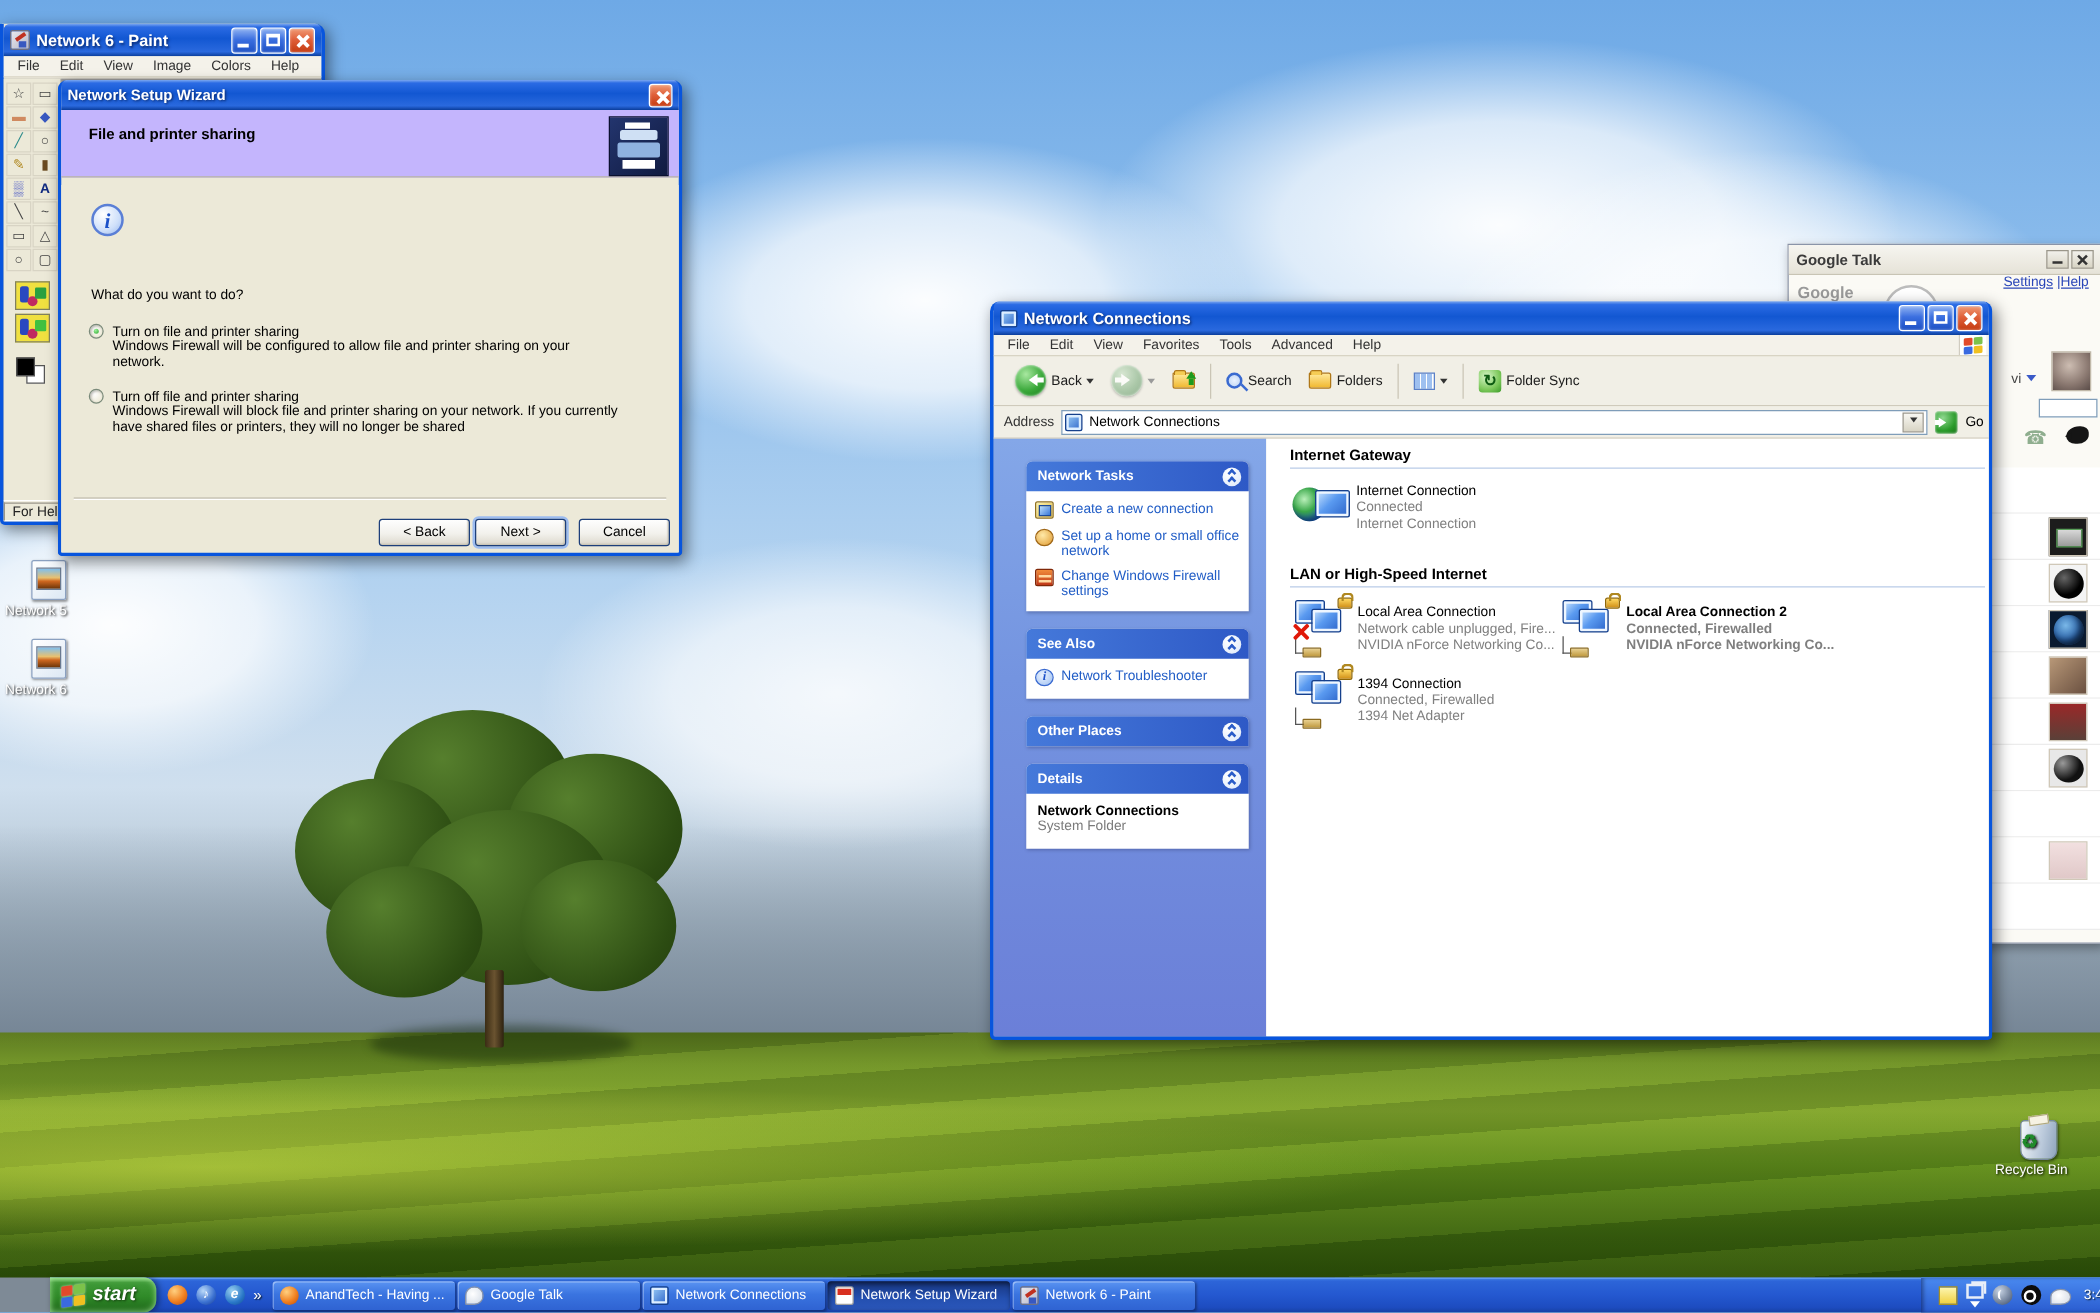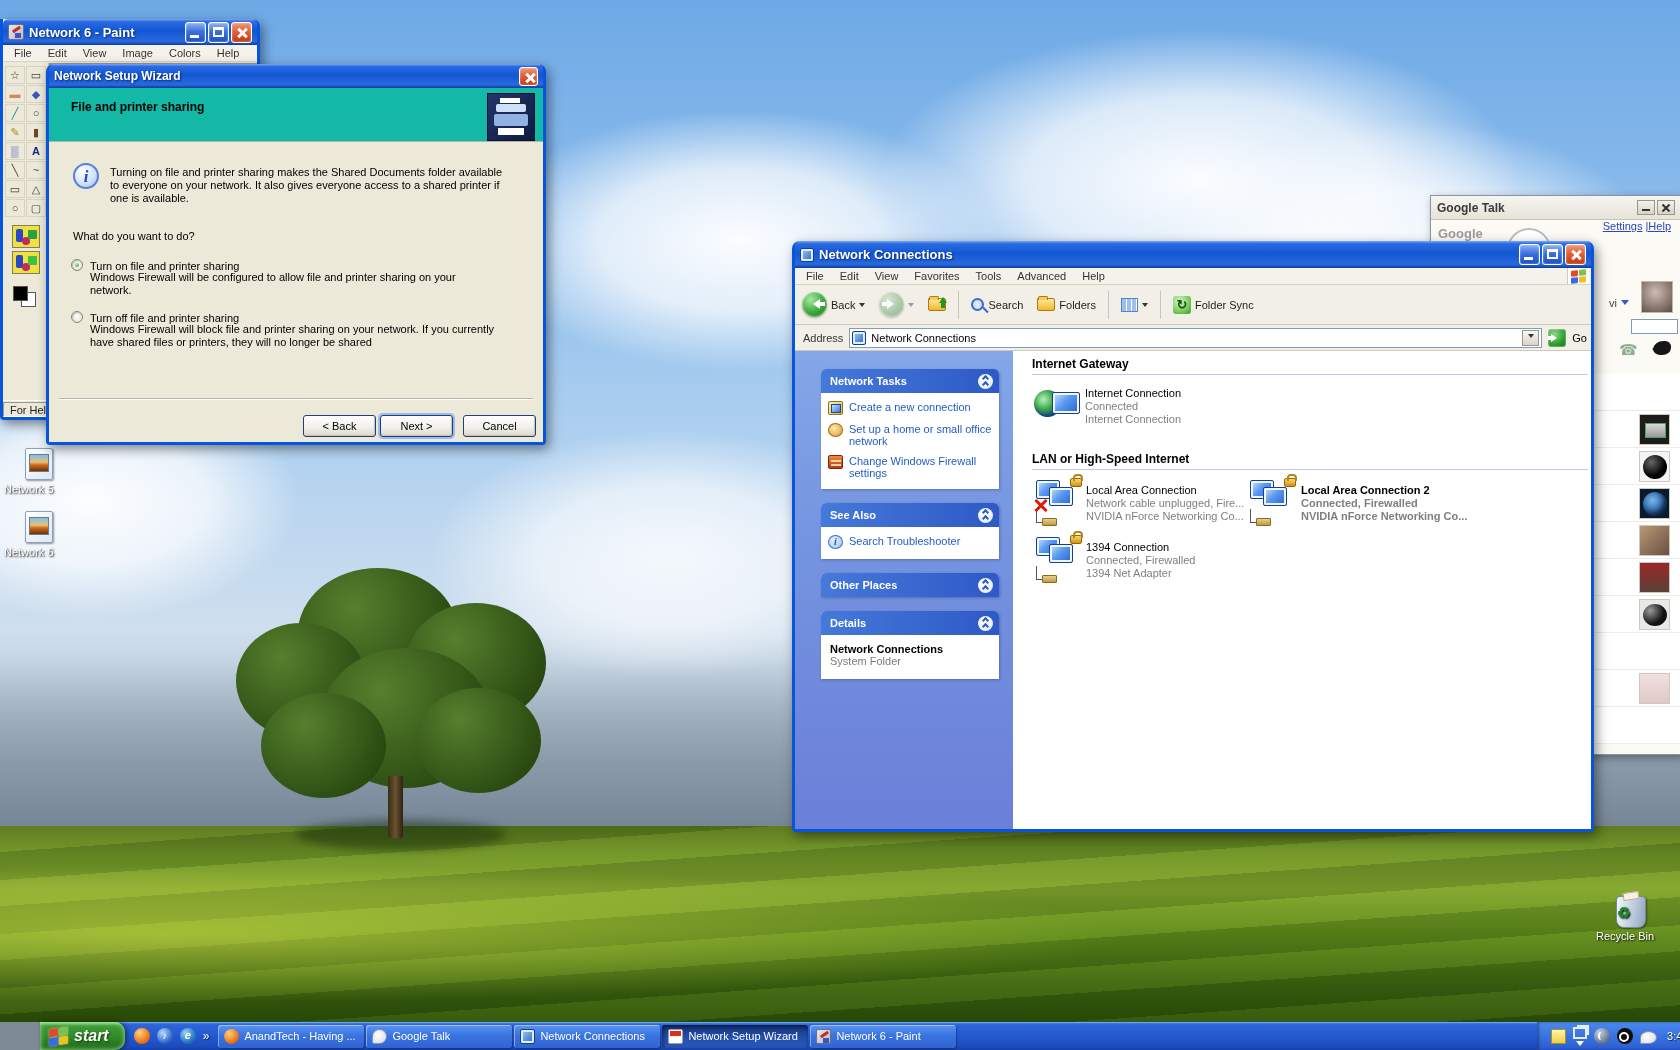--- a/index.html
+++ b/index.html
@@ -63,21 +63,21 @@
   .cb-b { position:absolute; left:8px; top:2px; width:15px; height:15px; background:#000; border:1px solid #555; }
   #paint-status { position:absolute; left:0; right:0; bottom:0; height:17px; background:#ece9d8; border-top:1px solid #fff; display:flex; align-items:center; }
   #paint-status span { border:1px solid; border-color:#9a968a #fff #fff #9a968a; height:15px; line-height:14px; padding:0 6px; color:#222; }
   .paint-ico { background:linear-gradient(135deg,#e8e8ee,#b8b8c8); border:1px solid #707080; }
   .paint-ico::after { content:""; position:absolute; left:3px; top:3px; width:9px; height:3px; background:#c03020; transform:rotate(-35deg); }
   .paint-ico::before { content:""; position:absolute; left:6px; top:8px; width:6px; height:5px; background:#3858c0; }
 
   
   #wizard { z-index:5; }
   .wiz-title { height:24px; font-size:12px; }
-  #wiz-header { height:54px; background:#14b8a6; border-bottom:1px solid #b8b4a4; position:relative; }
+  #wiz-header { height:54px; background:#c4b5fd; border-bottom:1px solid #b8b4a4; position:relative; }
   #wiz-heading { position:absolute; left:22px; top:12px; font-weight:bold; font-size:12px; color:#000; }
   #wiz-printer { position:absolute; right:8px; top:5px; width:48px; height:48px; background:linear-gradient(135deg,#23356e,#101a40); border:1px solid #0a1030; }
   #wiz-printer i { position:absolute; background:#cfe0f4; }
   #wiz-body { position:absolute; left:0; right:0; top:84px; bottom:0; background:#ece9d8; }
   .info-icon { position:absolute; left:24px; top:15px; width:26px; height:26px; border-radius:50%;
     background:radial-gradient(circle at 35% 30%, #ffffff, #cfe0fa 60%, #9ab8ee); border:2px solid #5a7fd6;
     color:#1a50c8; font-family:"Liberation Serif", serif; font-style:italic; font-weight:bold; font-size:17px; text-align:center; line-height:23px; }
   #wiz-intro { position:absolute; left:61px; top:18px; width:400px; line-height:13px; color:#000; }
   #wiz-question { position:absolute; left:24px; top:82px; color:#000; }
   .radio-row { position:absolute; left:22px; }
@@ -91,21 +91,21 @@
     box-shadow:inset -1px -1px 1px #c8c4b4; }
   .xp-btn.def { box-shadow:0 0 0 2px #9cbcf0, inset -1px -1px 1px #c8c4b4; }
 
   
   #nc { z-index:3; }
   .nc-menubar { position:relative; }
   .menu-flag { margin-left:auto; margin-right:2px; width:22px; height:16px; background:#fff; border-left:1px solid #d0ccc0; display:flex; align-items:center; justify-content:center; }
   .winflag { display:grid; grid-template-columns:7px 7px; grid-template-rows:6px 6px; gap:1px; transform:skewY(-6deg); }
   .winflag i { border-radius:1px; }
   .wf-r{background:#e24a2a}.wf-g{background:#7cc24a}.wf-b{background:#3a6ae0}.wf-y{background:#f0c020}
-  #nc-toolbar { height:40px; background:#f1efe6; border-bottom:1px solid #cfcabb; display:flex; align-items:center; gap:4px; padding:0 2px; }
+  #nc-toolbar { height:40px; background:#f1efe6; border-bottom:1px solid #cfcabb; display:flex; align-items:center; gap:4px; padding:0 12px; }
   .tbtn { display:flex; align-items:center; gap:4px; padding:3px 5px; border-radius:3px; color:#1c1c1c; white-space:nowrap; }
   .tsep { width:1px; height:28px; background:#cac5b5; margin:0 3px; }
   .nav-circle { width:25px; height:25px; border-radius:50%; position:relative; flex:none;
     background:radial-gradient(circle at 35% 30%, #a8e8a0, #3aa83a 55%, #157a18); box-shadow:inset 0 0 2px #fff, 0 1px 2px rgba(0,0,0,.3); }
   .nav-circle.dis { background:radial-gradient(circle at 35% 30%, #cfe4cc, #94bb94 55%, #6f9a72); opacity:.75; }
   .arrL { position:absolute; left:6px; top:7px; width:0; height:0; border:5px solid transparent; border-right:7px solid #fff; }
   .arrL::after { content:""; position:absolute; left:6px; top:-2px; width:6px; height:4px; background:#fff; }
   .caret { width:0; height:0; border:3px solid transparent; border-top:4px solid #333; margin-top:3px; }
   .caret.dim { border-top-color:#9a9a9a; }
   .folder { width:18px; height:13px; background:linear-gradient(#ffe89a,#f0b830); border:1px solid #b07818; border-radius:1px 2px 2px 2px; position:relative; flex:none; }
@@ -443,21 +443,21 @@
         <div class="panel-h">
           <span>See Also</span>
           <span class="chev-btn">
               <span class="chev"></span>
               <span class="chev"></span>
             </span>
         </div>
         <div class="panel-b">
           <div class="p-item">
               <span class="p-ico pi-info">i</span>
-              <span>Search Troubleshooter</span>
+              <span>Network Troubleshooter</span>
             </div>
         </div>
       </div>
       <div class="panel">
         <div class="panel-h">
           <span>Other Places</span>
           <span class="chev-btn">
               <span class="chev"></span>
               <span class="chev"></span>
             </span>
@@ -606,21 +606,20 @@
     <div id="wiz-heading">File and printer sharing</div>
     <div id="wiz-printer">
       <i style="left:8px;top:10px;width:30px;height:8px;border-radius:2px;"></i>
       <i style="left:6px;top:20px;width:34px;height:12px;border-radius:2px;background:#8fb2e0;"></i>
       <i style="left:12px;top:4px;width:20px;height:5px;background:#fff;"></i>
       <i style="left:10px;top:34px;width:26px;height:7px;background:#fff;"></i>
     </div>
   </div>
   <div id="wiz-body">
     <div class="info-icon">i</div>
-    <div id="wiz-intro">Turning on file and printer sharing makes the Shared Documents folder available to everyone on your network. It also gives everyone access to a shared printer if one is available.</div>
     <div id="wiz-question">What do you want to do?</div>
     <div class="radio-row" style="top:110px;">
       <span class="radio sel"></span>
       <span class="radio-label">Turn on file and printer sharing</span>
       <span class="radio-desc">Windows Firewall will be configured to allow file and printer sharing on your network.</span>
     </div>
     <div class="radio-row" style="top:162px;">
       <span class="radio"></span>
       <span class="radio-label">Turn off file and printer sharing</span>
       <span class="radio-desc">Windows Firewall will block file and printer sharing on your network. If you currently have shared files or printers, they will no longer be shared</span>

